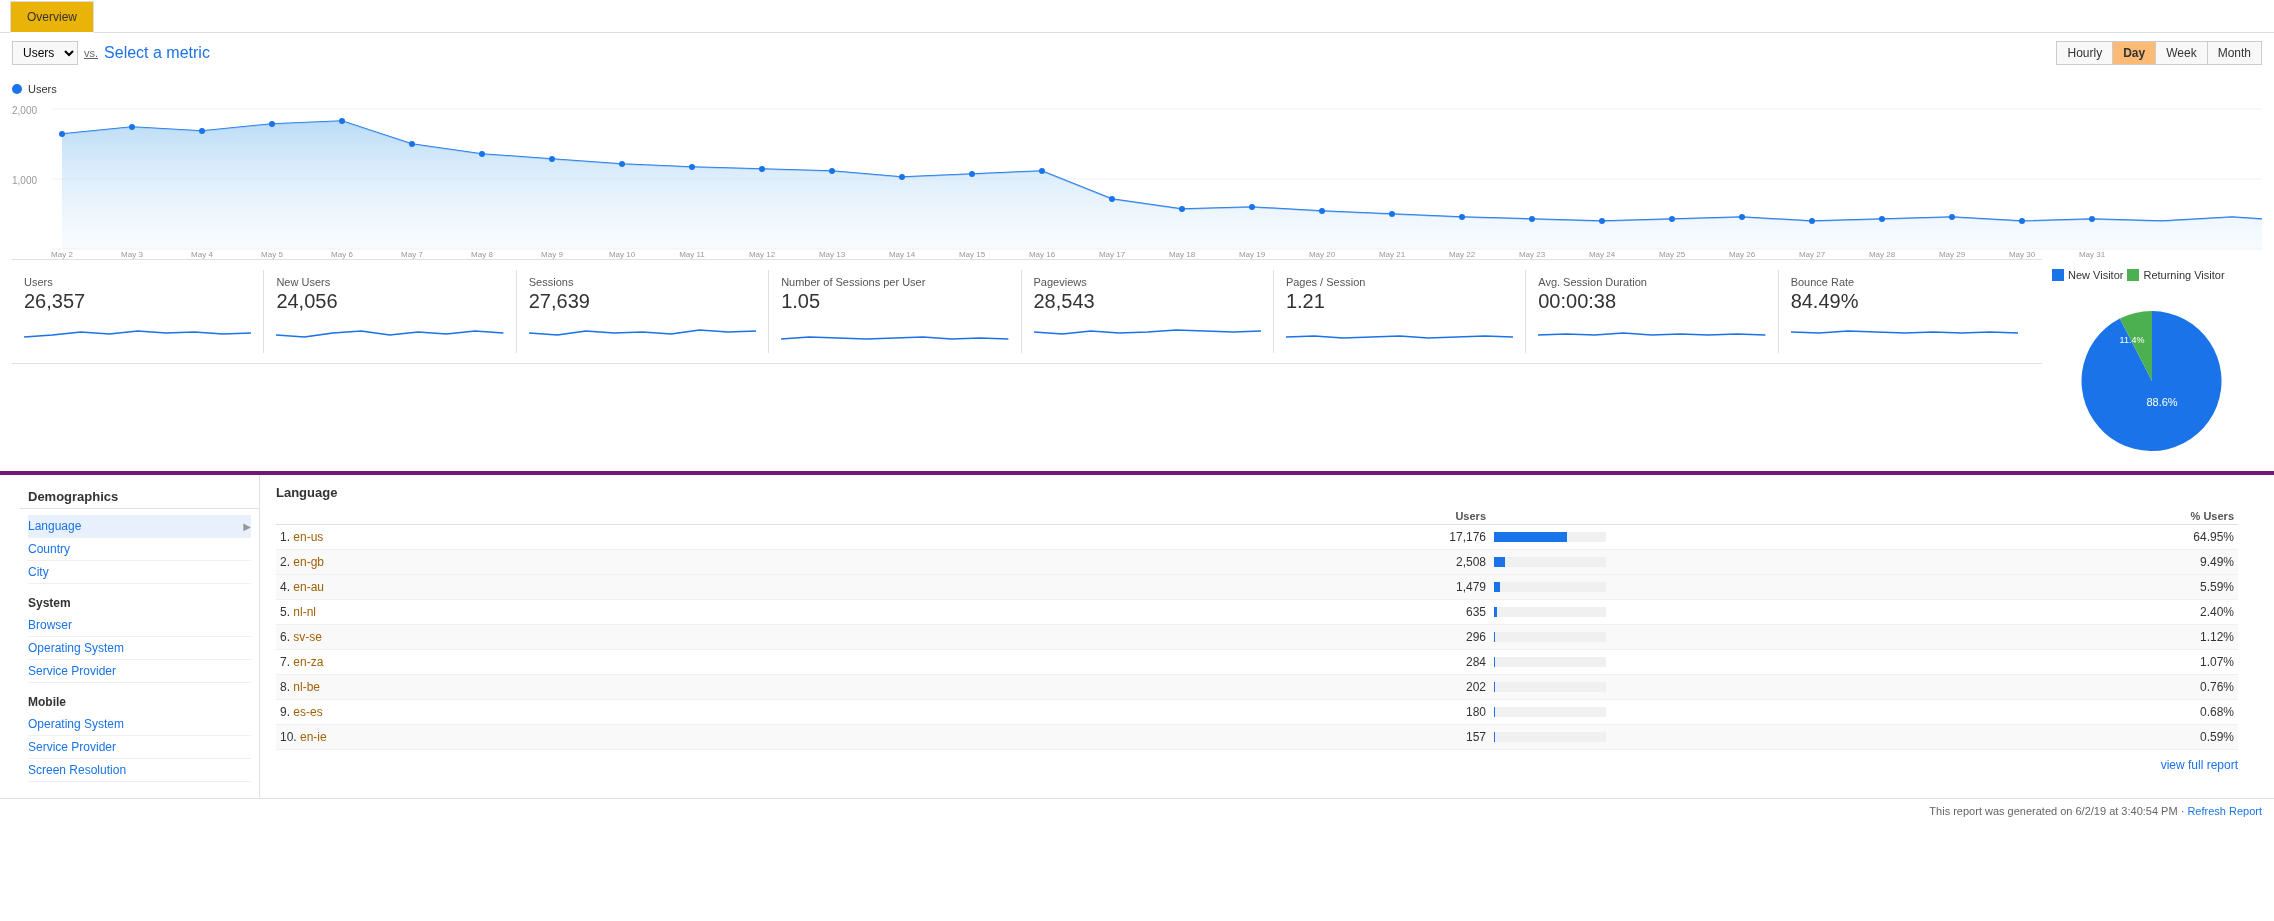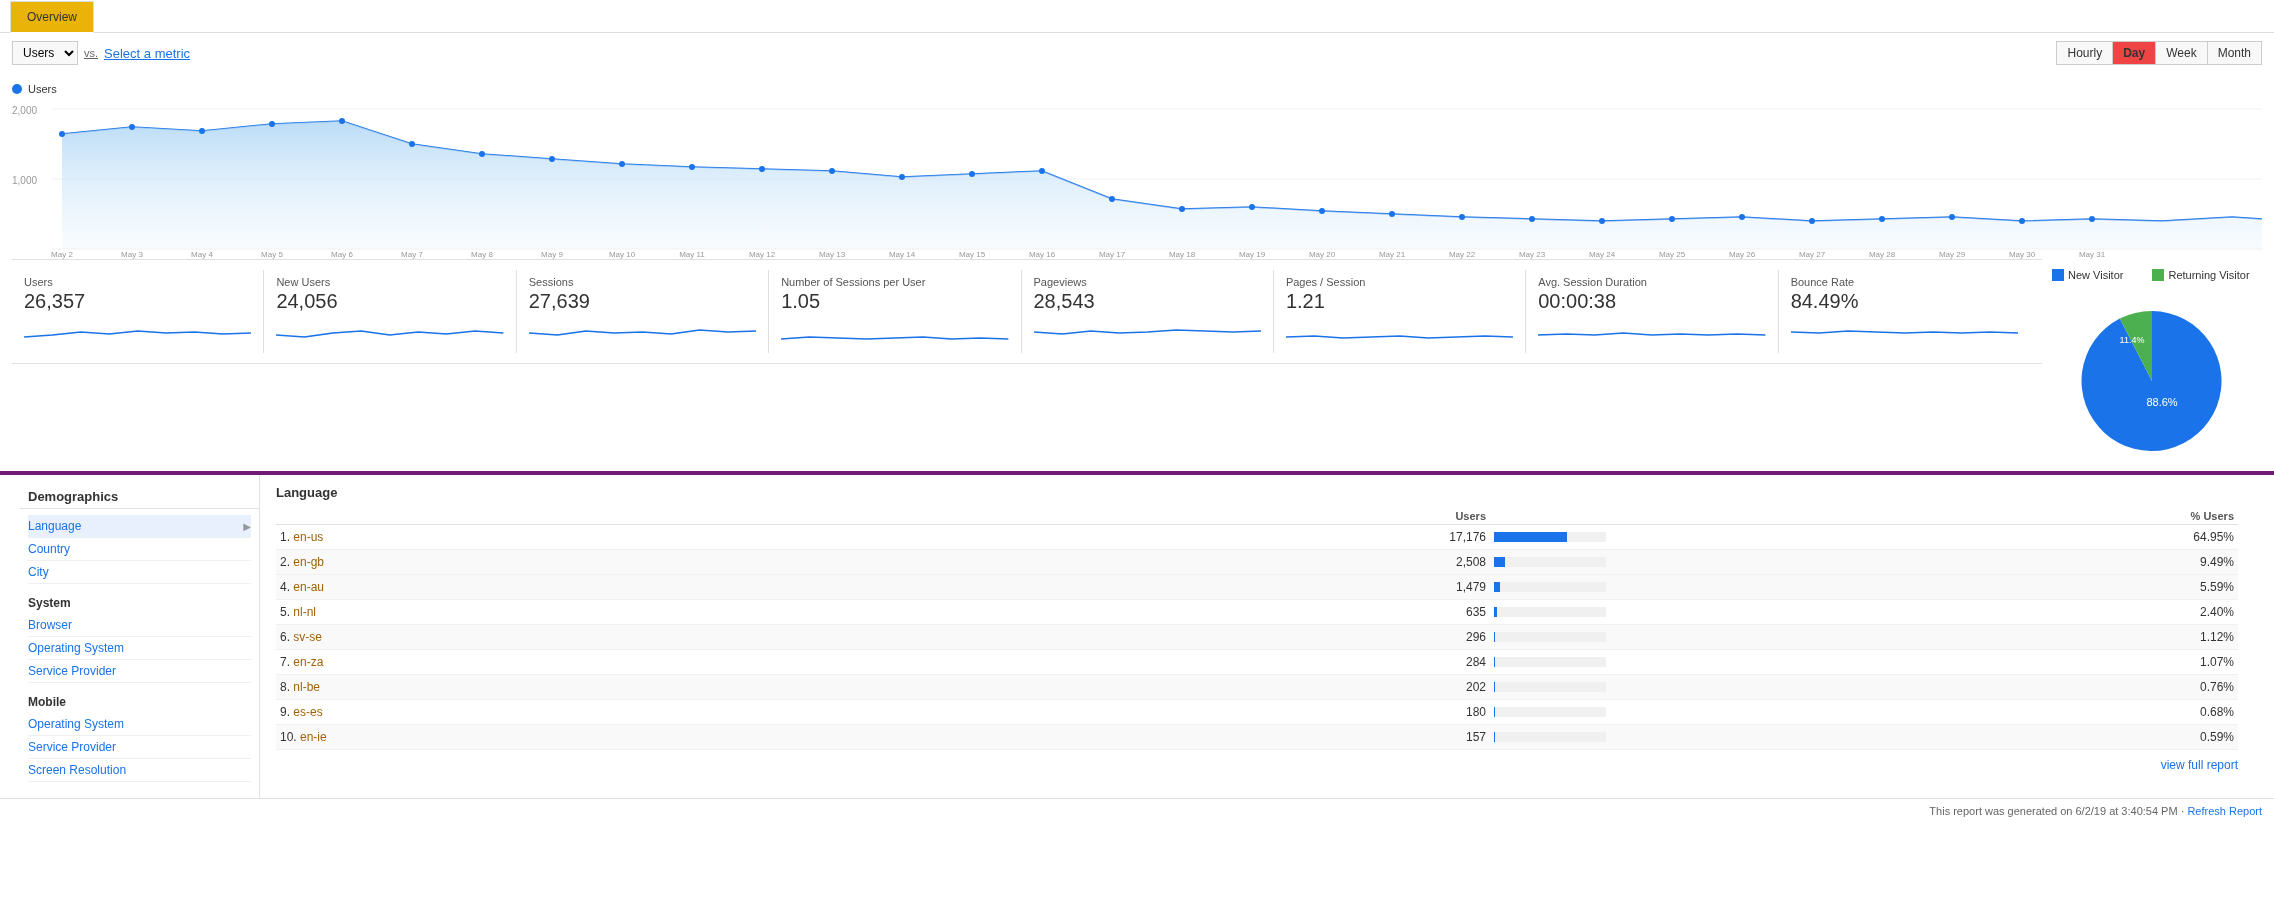--- a/index.html
+++ b/index.html
@@ -8,44 +8,44 @@
     
     .tab-bar { border-bottom: 1px solid #ddd; padding: 0 10px; }
     .tab { display: inline-block; padding: 8px 16px; font-size: 12px; border: 1px solid #ddd; border-bottom: none; background: #f5f5f5; cursor: pointer; margin-right: 2px; position: relative; top: 1px; }
     .tab.active { background: #eab308; border-bottom: 1px solid #fff; }
 
     
     .top-controls { display: flex; justify-content: space-between; align-items: center; padding: 8px 12px; }
     .metric-selector { display: flex; align-items: center; gap: 6px; }
     .metric-dropdown { border: 1px solid #ccc; padding: 3px 6px; font-size: 12px; cursor: pointer; background: #f8f8f8; }
     .vs-label { color: #666; font-size: 11px; text-decoration: underline; }
-    .select-metric { color: #1a73e8; font-size: 13px; cursor: pointer; text-decoration: underline; }
+    .select-metric { color: #1a73e8; font-size: 16px; cursor: pointer; }
     .time-buttons { display: flex; gap: 0; }
     .time-btn { border: 1px solid #ccc; padding: 4px 10px; font-size: 12px; cursor: pointer; background: #f8f8f8; color: #333; }
-    .time-btn.active { background: #ef4444; font-weight: bold; }
+    .time-btn.active { background: #fdba74; font-weight: bold; }
     .time-btn:not(:first-child) { border-left: none; }
 
     
     .chart-container { padding: 10px 12px 0 12px; }
     .chart-legend { display: flex; align-items: center; gap: 6px; margin-bottom: 4px; }
     .legend-dot { width: 10px; height: 10px; border-radius: 50%; background: #1a73e8; }
     .legend-label { font-size: 11px; color: #333; }
     .chart-wrapper { position: relative; height: 160px; width: 100%; }
     svg.main-chart { width: 100%; height: 100%; }
 
     
     .metrics-row { display: flex; padding: 10px 12px; gap: 0; border-top: 1px solid #e0e0e0; border-bottom: 1px solid #e0e0e0; }
     .metric-card { flex: 1; padding: 6px 12px; border-right: 1px solid #e0e0e0; }
     .metric-card:first-child { padding-left: 0; }
     .metric-card:last-child { border-right: none; }
     .metric-name { font-size: 11px; color: #555; margin-bottom: 2px; }
     .metric-value { font-size: 20px; color: #333; font-weight: 300; margin-bottom: 4px; }
     .metric-sparkline { height: 30px; }
     svg.sparkline { width: 100%; height: 100%; }
-    .visitor-legend { display: flex; gap: 29px; font-size: 11px; margin-bottom: 6px; }
+    .visitor-legend { display: flex; gap: 4px; font-size: 11px; margin-bottom: 6px; }
     .legend-item { display: flex; align-items: center; gap: 4px; }
     .legend-box { width: 12px; height: 12px; }
 
     
     .lower-section { display: flex; padding: 0 20px; border-top: 4px solid #701a75; }
     .demographics-panel { width: 240px; border-right: 1px solid #e0e0e0; padding: 10px 0; }
     .demo-title { font-size: 13px; font-weight: bold; padding: 4px 8px; border-bottom: 1px solid #e0e0e0; }
     .demo-section { padding: 6px 8px; }
     .demo-section-header { font-size: 12px; font-weight: bold; margin-bottom: 4px; }
     .demo-item { display: flex; justify-content: space-between; align-items: center; padding: 4px 0; border-bottom: 1px solid #f0f0f0; }

